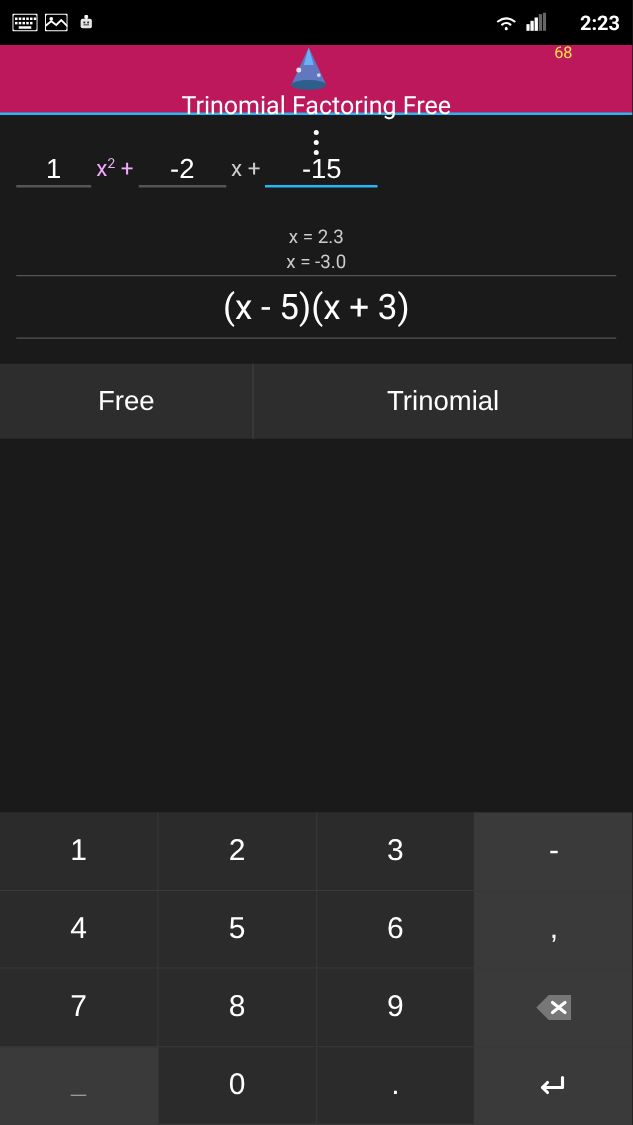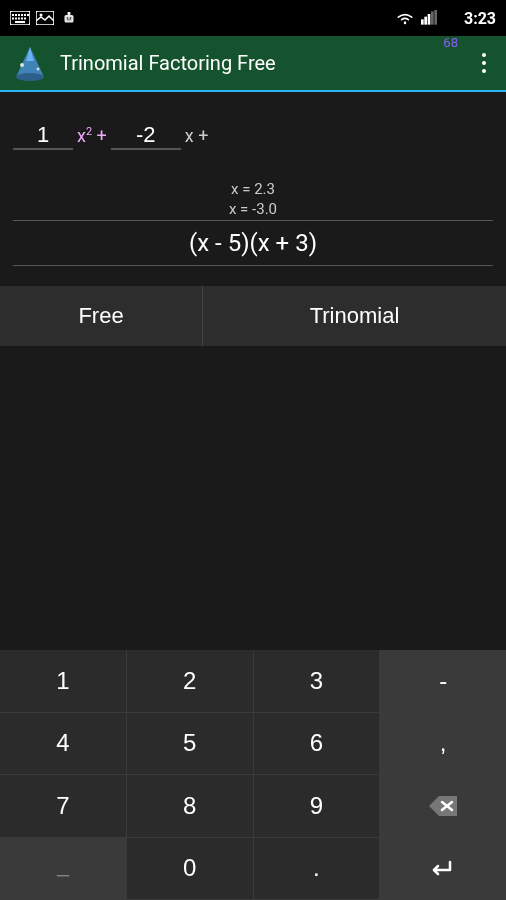--- a/index.html
+++ b/index.html
@@ -27,31 +27,32 @@
       align-items: center;
       gap: 6px;
     }
     .status-icons { display: flex; gap: 4px; align-items: center; }
     .status-right {
       display: flex;
       align-items: center;
       gap: 6px;
     }
     .status-time { font-size: 16px; font-weight: bold; color: #fff; }
-    .battery-text { font-size: 13px; color: #8b5cf6; margin-top: 48px; }
+    .battery-text { font-size: 13px; color: #fde047; margin-top: 48px; }
 
     
     .app-bar {
       width: 506px;
       height: 56px;
-      background: #14532d;
+      background: #be185d;
       display: flex;
       align-items: center;
       padding: 0 12px;
       border-bottom: 2px solid #29b6f6;
+      flex-direction: column;
     }
     .app-bar-icon {
       width: 36px;
       height: 36px;
       margin-right: 12px;
       flex-shrink: 0;
     }
     .app-bar-title {
       font-size: 20px;
       color: #fff;
@@ -143,21 +144,21 @@
       align-items: center;
       margin-bottom: 10px;
     }
     .result-roots {
       font-size: 15px;
       color: #ccc;
       margin-bottom: 2px;
       text-align: center;
     }
     .result-factored {
-      font-size: 24px;
+      font-size: 28px;
       color: #fff;
       text-align: center;
       padding: 8px 0;
       border-top: 1px solid #555;
       border-bottom: 1px solid #555;
       width: 480px;
     }
 
     
     .button-row {
@@ -280,21 +281,21 @@
     </svg>
 
     <svg width="16" height="16" viewBox="0 0 24 24" fill="#fff">
       <rect x="0" y="14" width="4" height="8" fill="#fff"></rect>
       <rect x="5" y="10" width="4" height="12" fill="#fff"></rect>
       <rect x="10" y="6" width="4" height="16" fill="#fff"></rect>
       <rect x="15" y="2" width="4" height="20" fill="#fff" opacity="0.4"></rect>
       <rect x="20" y="0" width="4" height="22" fill="#fff" opacity="0.4"></rect>
     </svg>
     <span class="battery-text">68</span>
-    <span class="status-time">3:23</span>
+    <span class="status-time">2:23</span>
   </div>
 </div>
 
 <div class="app-bar">
   <div class="app-bar-icon">
     <svg width="36" height="36" viewBox="0 0 36 36">
 
       <polygon points="18,2 4,32 32,32" fill="#4a90d9" opacity="0.8"></polygon>
       <ellipse cx="18" cy="32" rx="14" ry="4" fill="#2c5f8a"></ellipse>
       <polygon points="18,2 14,16 22,16" fill="#6ab0f5"></polygon>
@@ -317,20 +318,23 @@
     <div class="input-field-wrapper">
       <input type="text" class="input-field" value="1" style="width: 60px;">
     </div>
     <span class="math-label">x<sup>2</sup> +</span>
 
     <div class="input-field-wrapper">
       <input type="text" class="input-field" value="-2" style="width: 70px;">
     </div>
     <span class="x-label">x +</span>
 
+    <div class="input-field-wrapper">
+      <input type="text" class="input-field active" value="-15" style="width: 90px;">
+    </div>
   </div>
 
   <div class="results-section">
     <div class="result-roots">
       <span>x = 2.3</span>
     </div>
     <div class="result-roots">
       <span>x = -3.0</span>
     </div>
     <div class="result-factored">(x - 5)(x + 3)</div>

